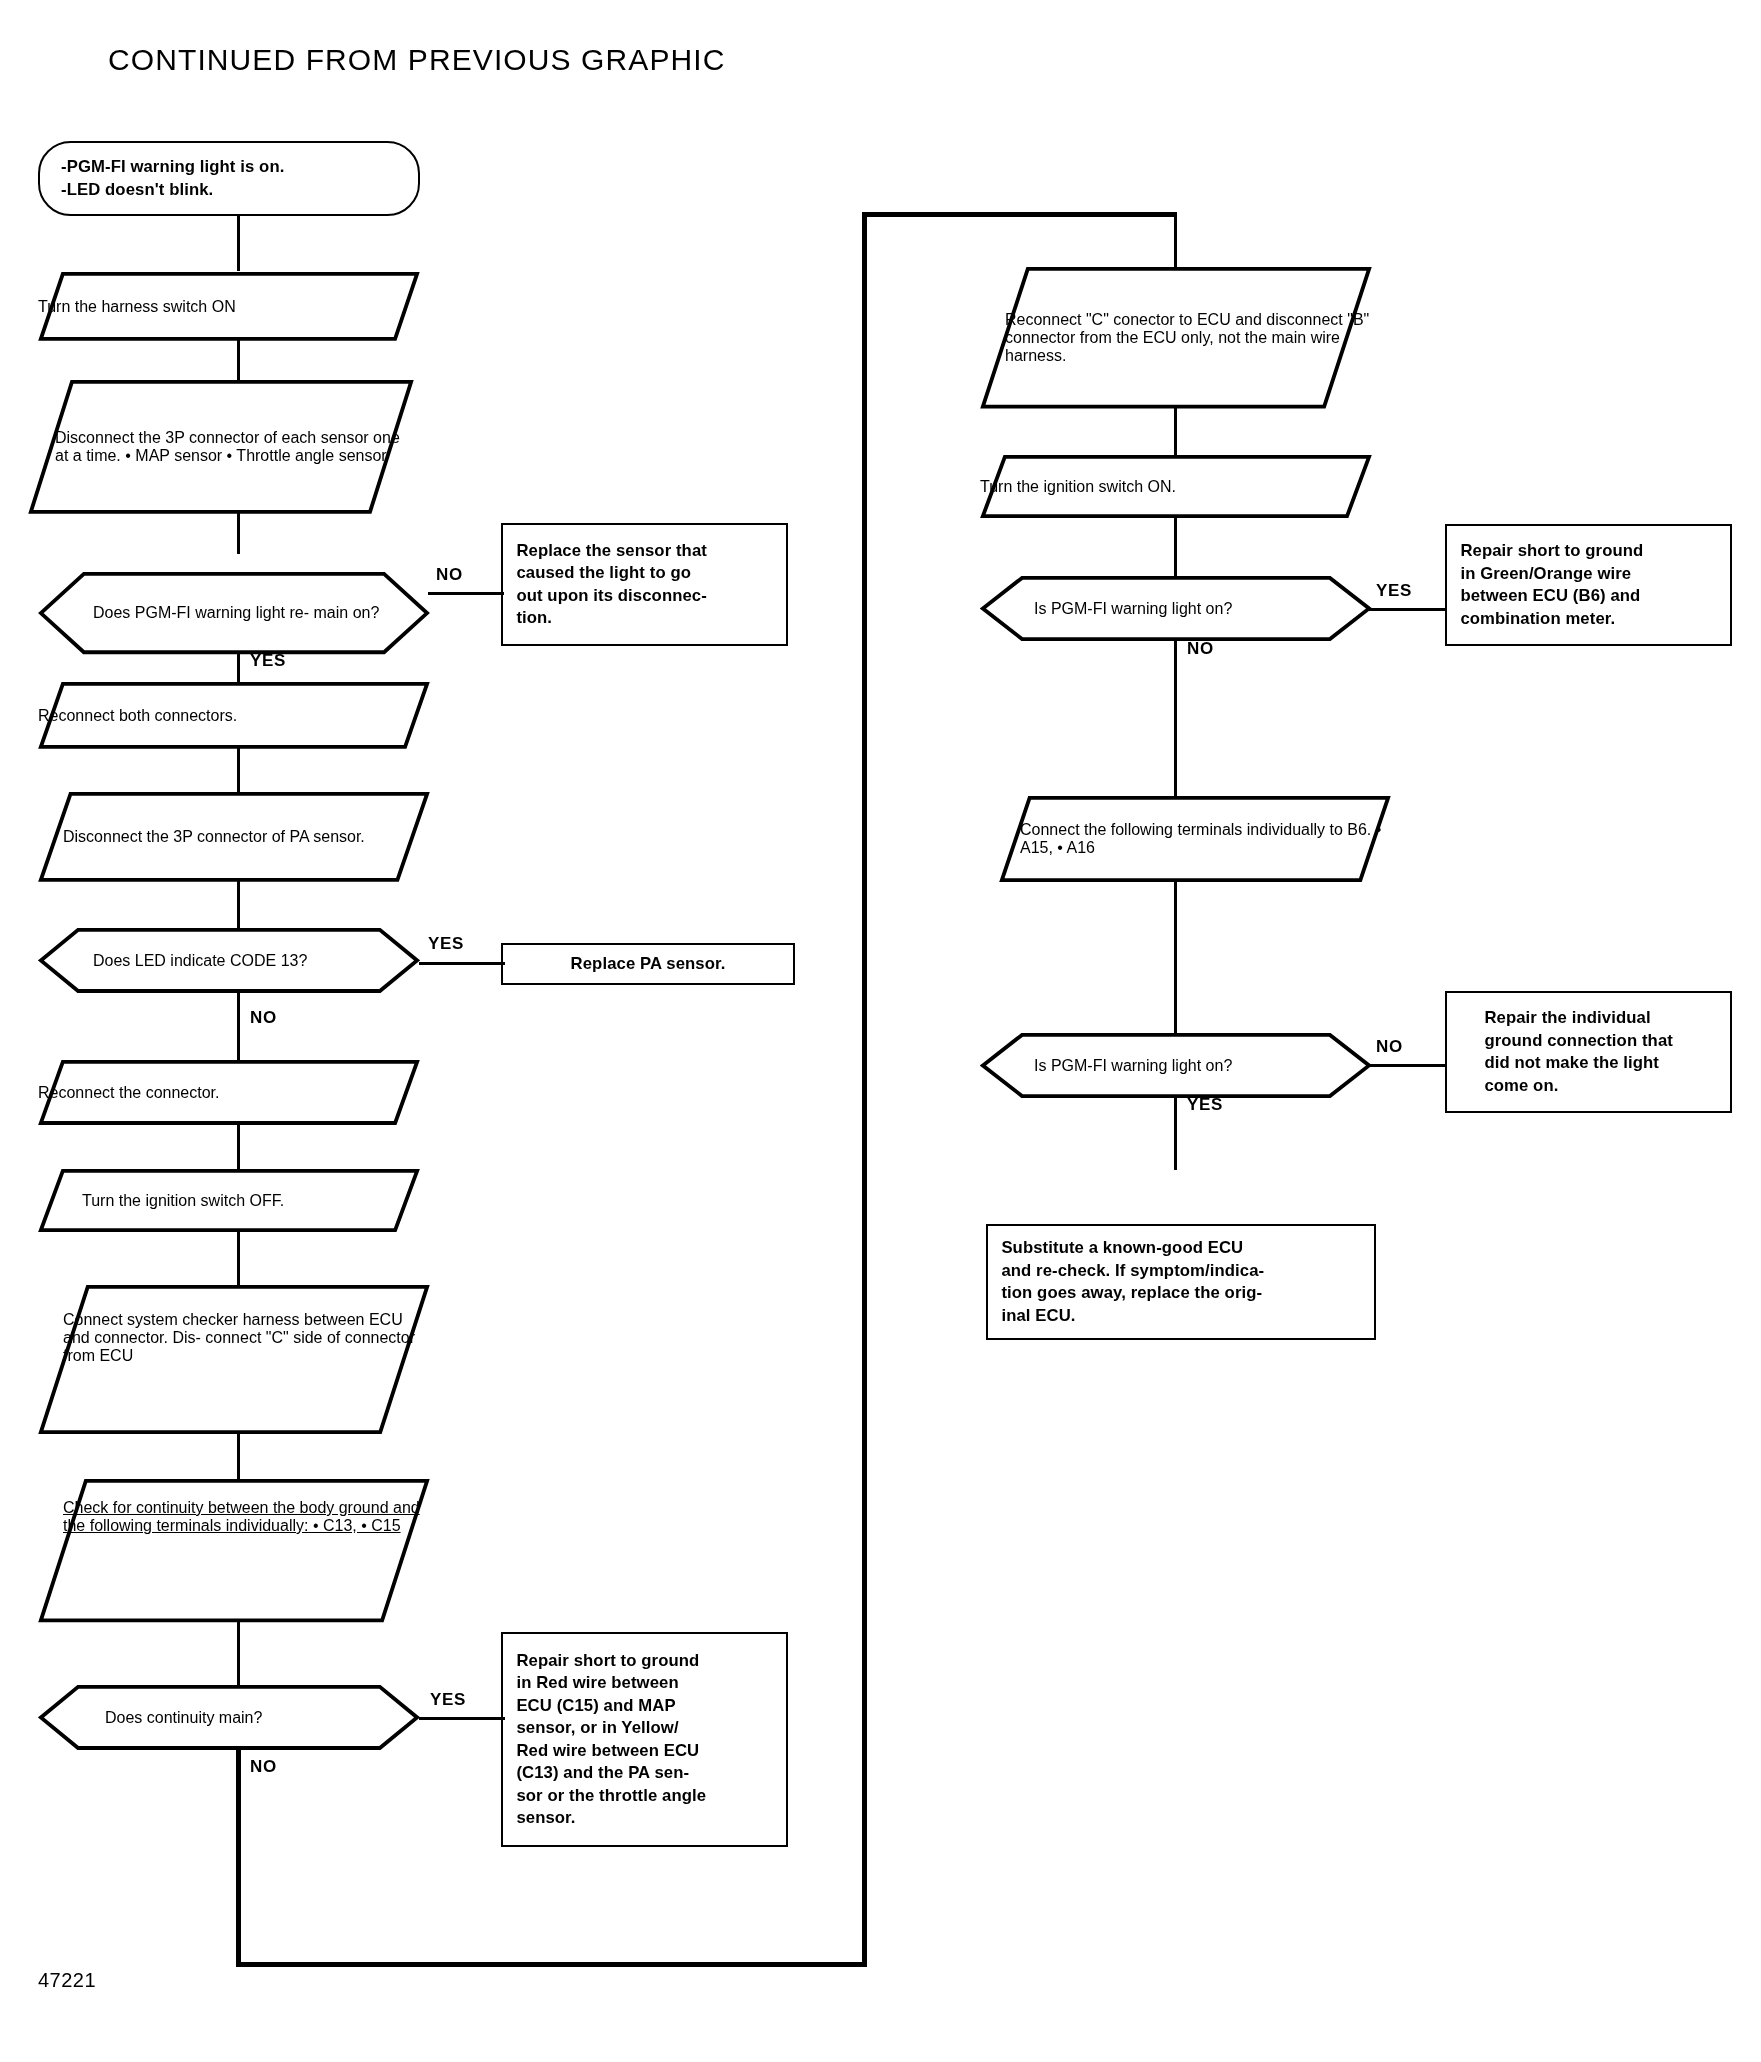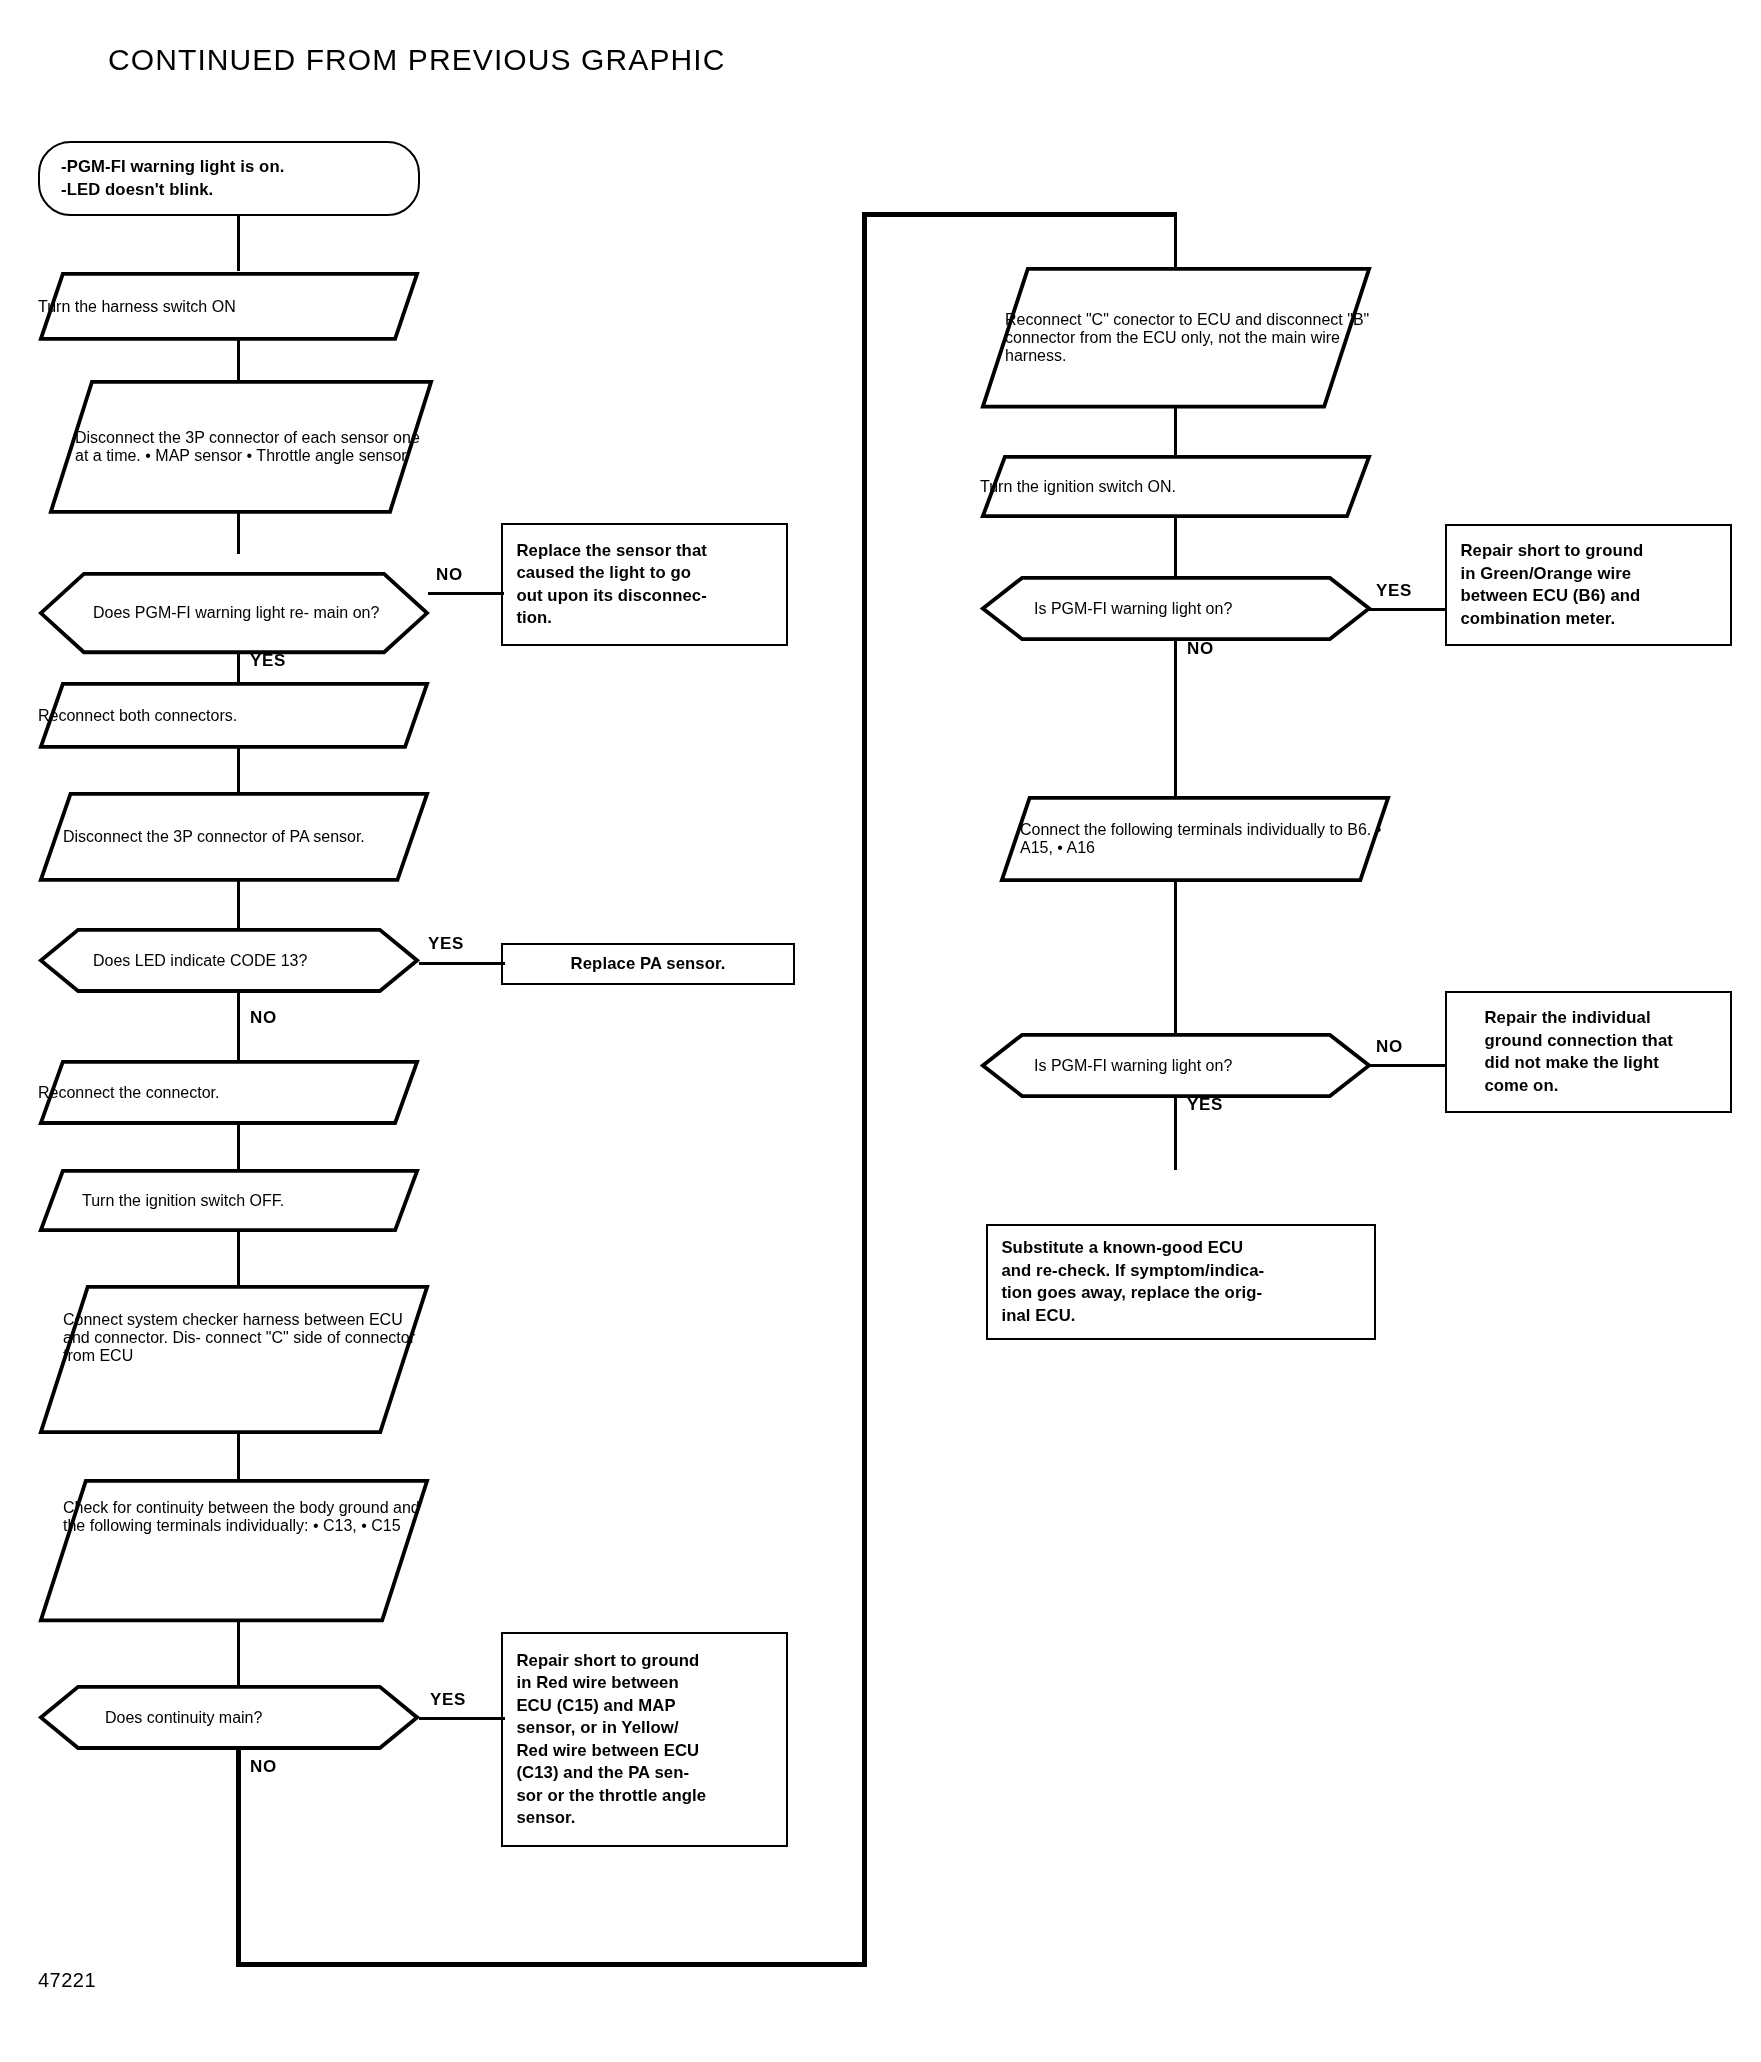--- a/index.html
+++ b/index.html
@@ -127,21 +127,21 @@
     <svg class="shape" viewBox="0 0 400 74" preserveAspectRatio="none">
       <polygon points="26,3 397,3 374,71 3,71" fill="#fff" stroke="#000" stroke-width="4"></polygon>
     </svg>
     <div class="inner">
         <div class="txt center" style="width:100%;">Turn the harness switch ON</div>
       </div>
   </div>
 
   <div class="line vline" style="left:237px; top:340px; height:42px;"></div>
 
-  <div class="para" style="left:48px; top:379px; width:386px; height:136px;">
+  <div class="para" style="left:28px; top:379px; width:386px; height:136px;">
     <svg class="shape" viewBox="0 0 404 142" preserveAspectRatio="none">
       <polygon points="46,3 401,3 358,139 3,139" fill="#fff" stroke="#000" stroke-width="4"></polygon>
     </svg>
     <div class="inner" style="padding-left:27px;">
         <div class="txt">Disconnect the 3P connector of
 each sensor one at a time.
    •   MAP sensor
    •   Throttle angle sensor</div>
       </div>
   </div>
@@ -246,21 +246,21 @@
 ECU</div>
       </div>
   </div>
 
   <div class="line vline" style="left:237px; top:1430px; height:54px;"></div>
 
   <div class="para" style="left:38px; top:1478px; width:392px; height:145px;">
     <svg class="shape" viewBox="0 0 410 152" preserveAspectRatio="none">
       <polygon points="50,3 407,3 360,149 3,149" fill="#fff" stroke="#000" stroke-width="4"></polygon>
     </svg>
-    <div class="inner" style="padding-left:25px; align-items:flex-start; padding-top:21px;">
+    <div class="inner" style="padding-left:25px; align-items:flex-start; padding-top:21px;text-decoration:underline;">
         <div class="txt">Check for continuity between the
 body ground and the following
 terminals    individually:     • C13,
 • C15</div>
       </div>
   </div>
 
   <div class="line vline" style="left:237px; top:1619px; height:69px;"></div>
 
   <div class="decision" style="left:38px; top:1684px; width:382px; height:67px;">

